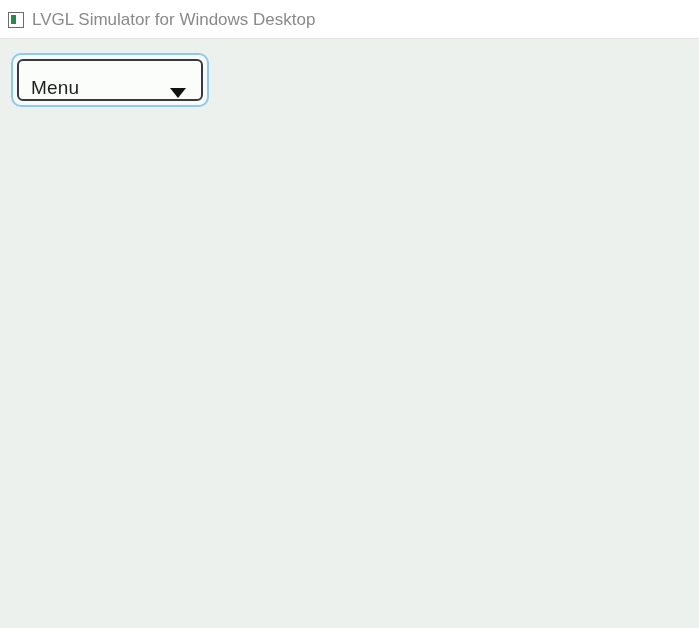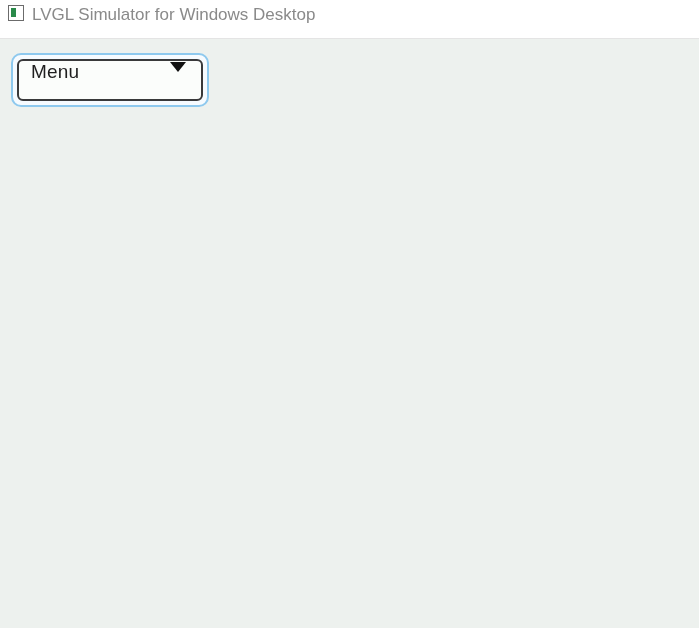--- a/index.html
+++ b/index.html
@@ -10,21 +10,21 @@
     background: #ffffff;
     overflow: hidden;
   }
   .window {
     width: 699px; height: 628px;
     display: flex; flex-direction: column;
     border-top: 1px solid #ffffff;
   }
   .titlebar {
     height: 38px;
-    display: flex; 
+    display: flex; align-items: center;
     padding: 4px 8px;
     border-bottom: 1px solid #e4e4e4;
     background: #ffffff;
   }
   .app-icon {
     width: 16px; height: 16px;
     margin-right: 8px;
     position: relative;
     flex: 0 0 auto;
   }
@@ -57,21 +57,21 @@
     border-radius: 10px;
     background: #f6fbff;
     border: 2px solid #8ec9ee;
     padding: 4px;
   }
   .dropdown-inner {
     width: 100%; height: 100%;
     border: 2px solid #39393a;
     border-radius: 6px;
     background: #fbfdfb;
-    display: flex; align-items: flex-start;
+    display: flex; align-items: flex-end;
     padding: 0 14px 0 12px;
     justify-content: space-between;
   }
   .dropdown-label {
     color: #1f1f1f;
     font-size: 19px;
     font-weight: 400;
     letter-spacing: 0.2px;
   }
   .chevron {

